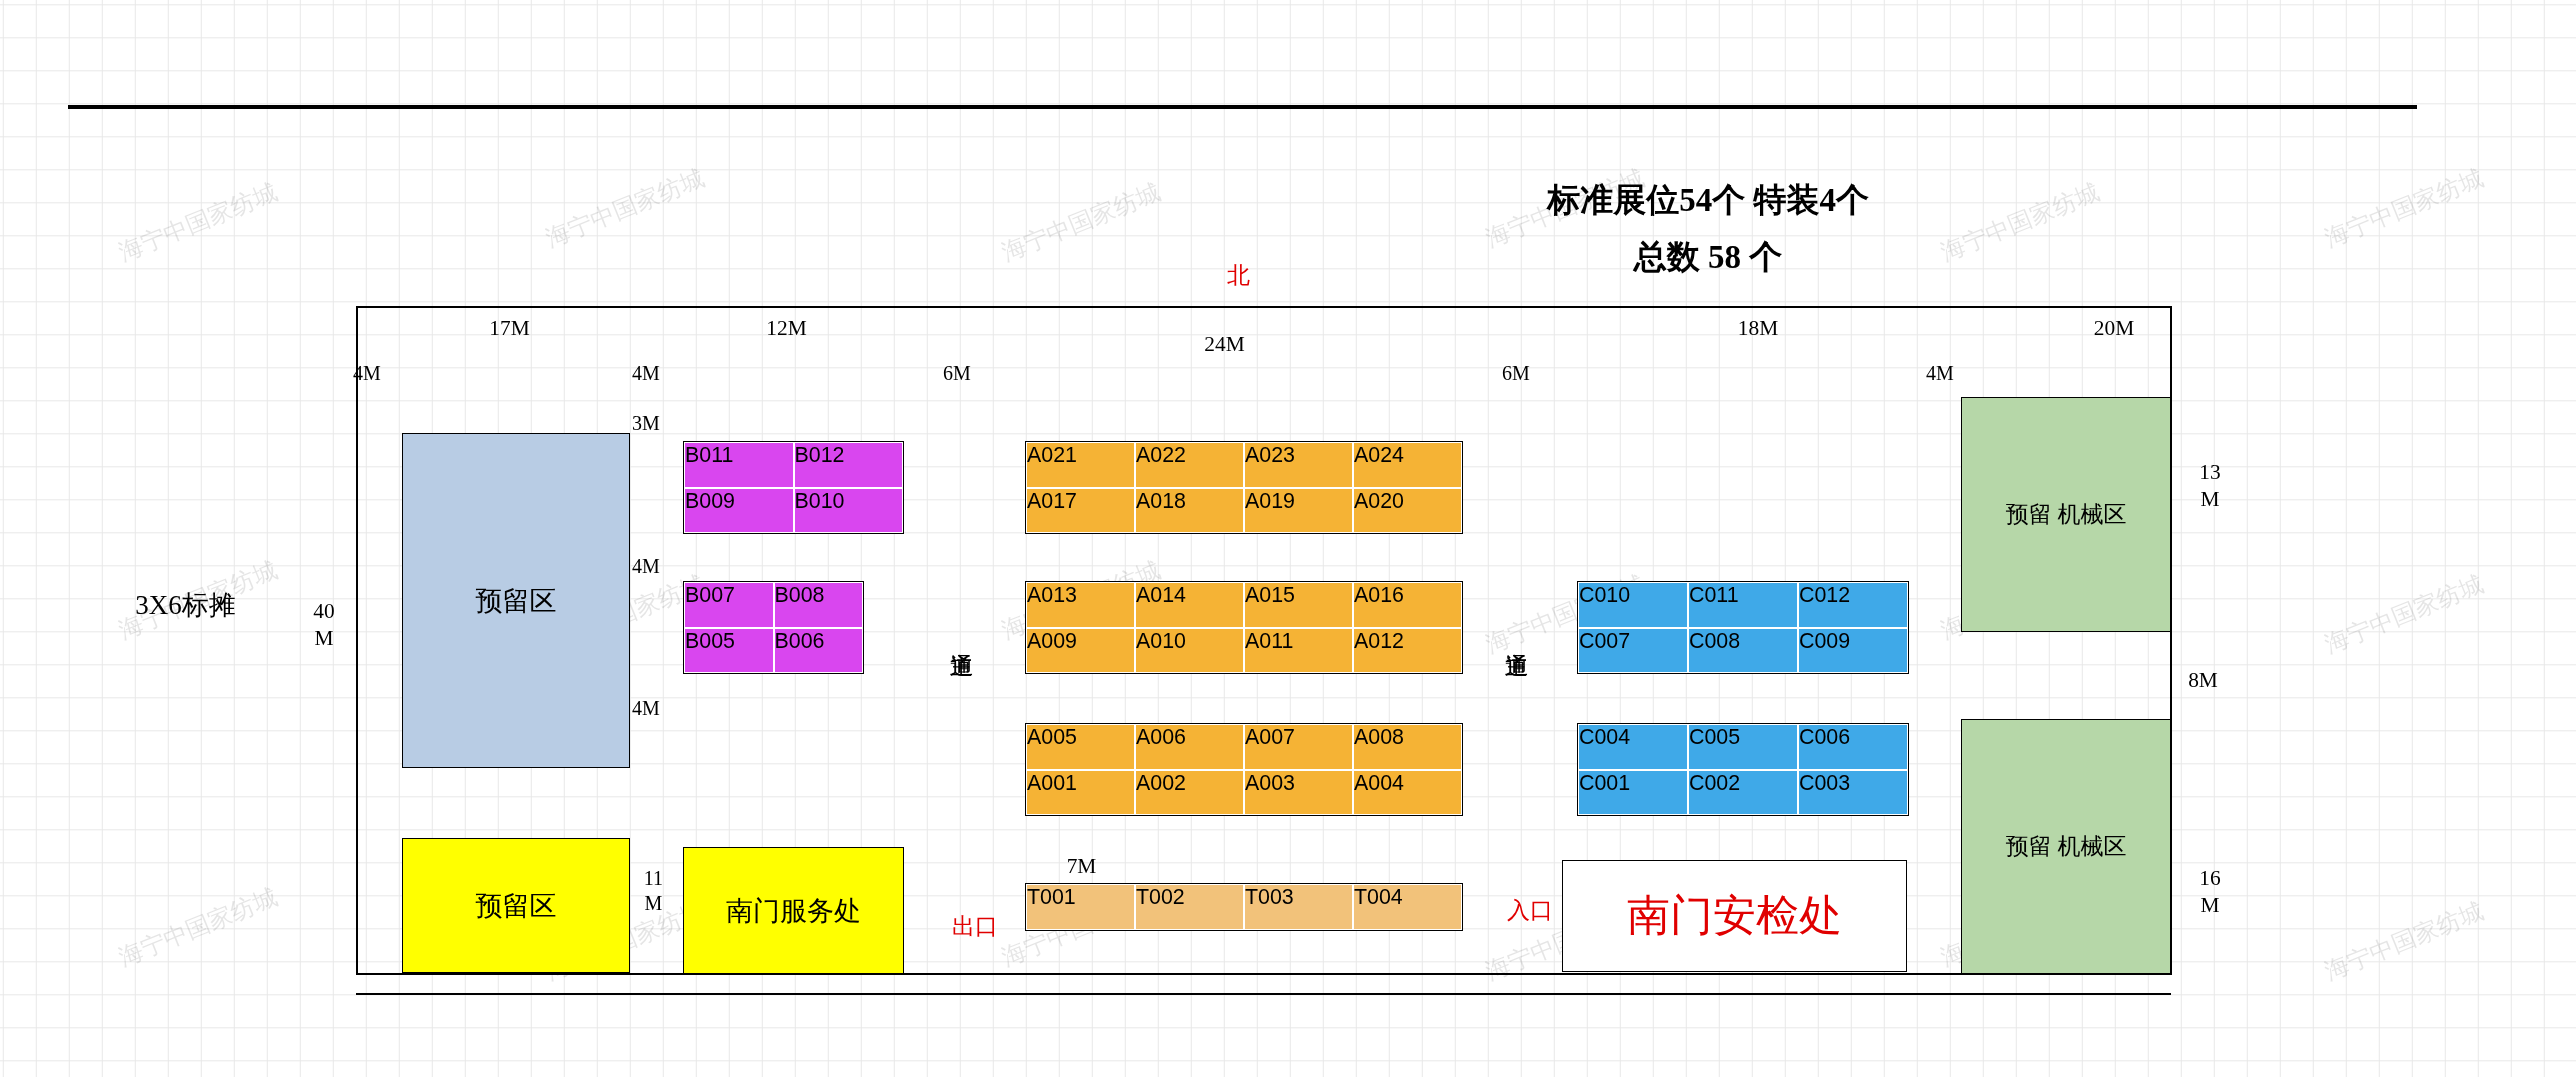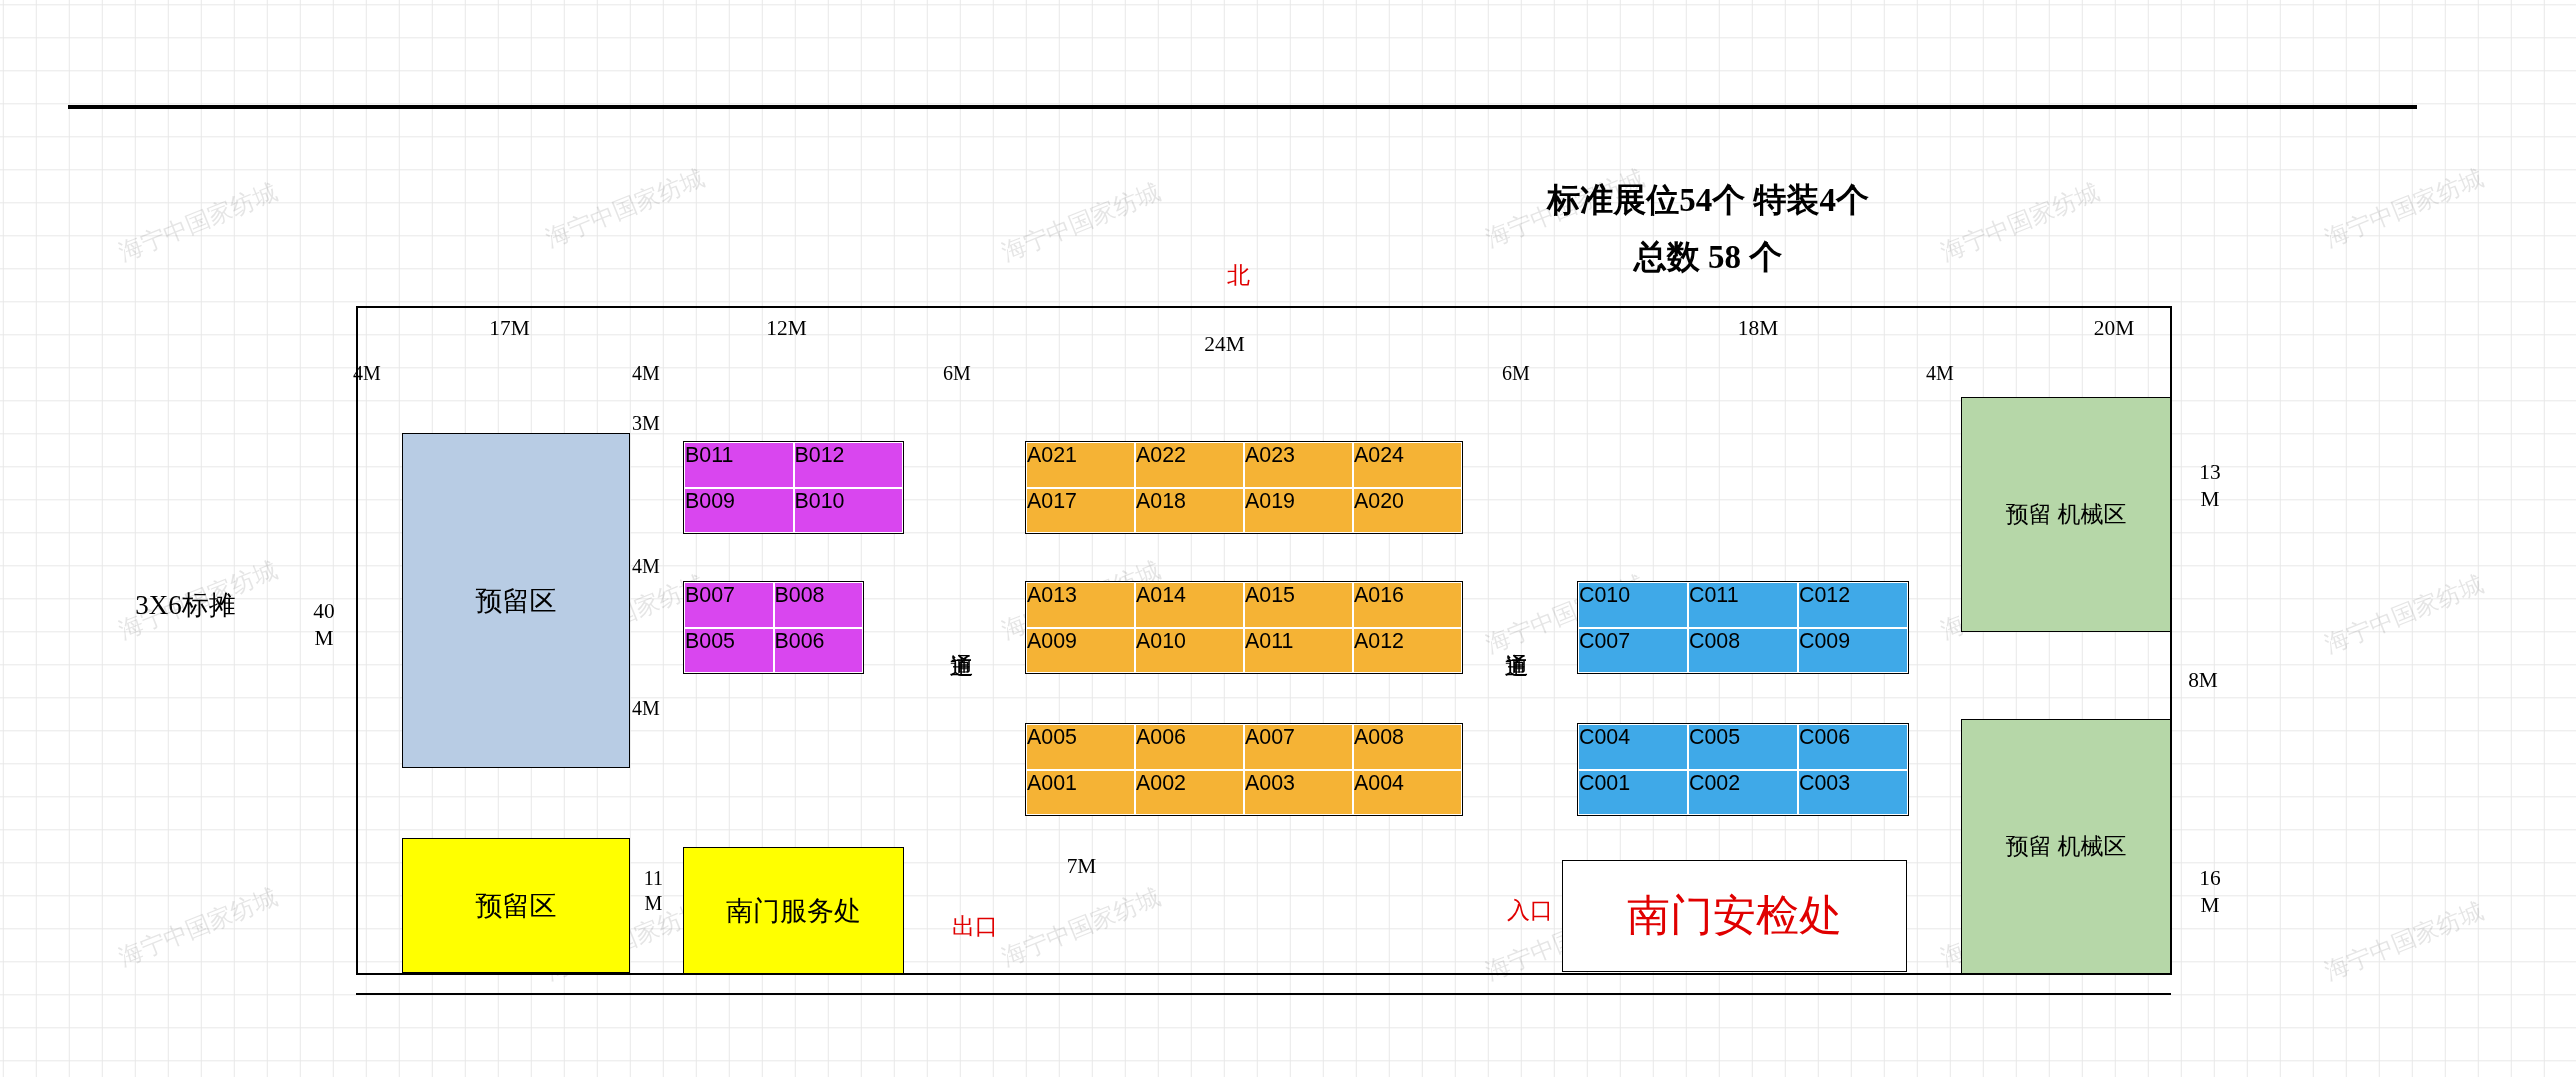--- a/index.html
+++ b/index.html
@@ -259,20 +259,26 @@
     <div class="booth orange">A001</div>
     <div class="booth orange">A002</div>
     <div class="booth orange">A003</div>
     <div class="booth orange">A004</div>
   </div>
 
   <div class="abs dim" style="left:1039px; top:851px; width:85px; height:30px;">7M</div>
 
   <div class="abs dim dim-red" style="left:936px; top:895px; width:78px; height:31px; font-size:23px;margin-top:16px;">出口</div>
 
+  <div class="abs grp tan" style="left:1025px; top:883px; width:438px; height:48px; grid-template-columns:repeat(4,1fr);">
+    <div class="booth tan">T001</div>
+    <div class="booth tan">T002</div>
+    <div class="booth tan">T003</div>
+    <div class="booth tan">T004</div>
+  </div>
 
   <div class="abs" style="left:1491px; top:569px; width:50px; height:135px; display:flex; align-items:center; justify-content:center;">
     <span class="vtxt">主通道</span>
   </div>
 
   <div class="abs dim dim-red" style="left:1491px; top:895px; width:78px; height:31px; font-size:23px;">入口</div>
 
 
   <div class="abs grp blue" style="left:1577px; top:581px; width:332px; height:93px; grid-template-columns:repeat(3,1fr); grid-template-rows:1fr 1fr;">
     <div class="booth blue">C010</div>

